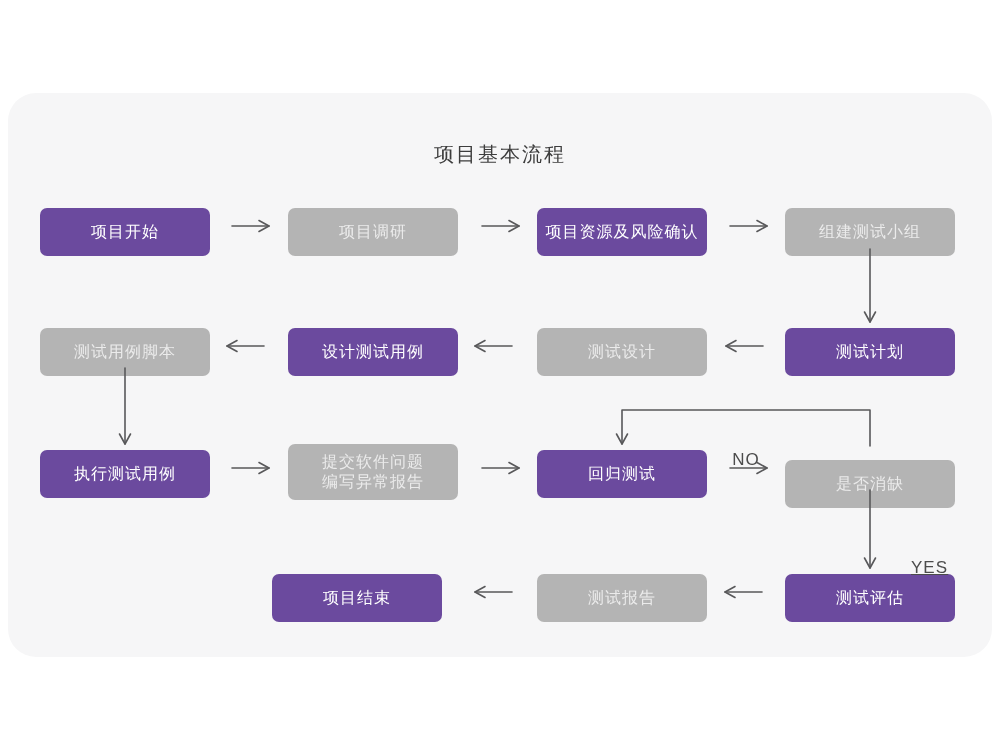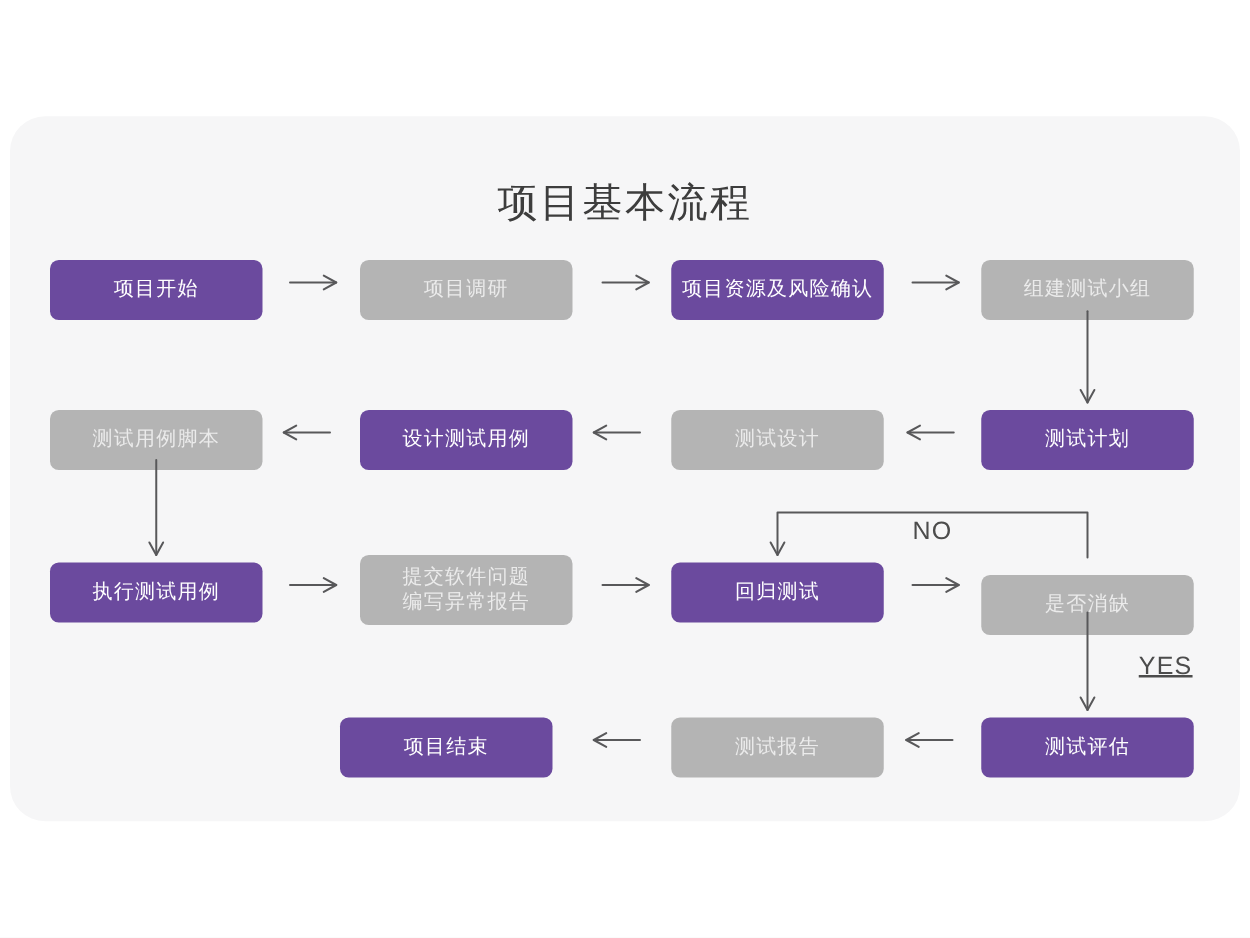--- a/index.html
+++ b/index.html
@@ -6,34 +6,34 @@
   body{
     width:1000px;height:750px;position:relative;background:#ffffff;
     font-family:"Liberation Sans","DejaVu Sans",sans-serif;overflow:hidden;
   }
   .card{
     position:absolute;left:8px;top:93px;width:984px;height:564px;
     background:var(--card-bg,#f6f6f7);border-radius:28px;
   }
   .diagram-title{
     position:absolute;left:0;top:141px;width:1000px;text-align:center;
-    font-size:32px;font-weight:500;color:var(--title-text,#3d3d3d);letter-spacing:2px;
+    font-size:20px;font-weight:500;color:var(--title-text,#3d3d3d);letter-spacing:2px;
   }
   .node{
     position:absolute;width:170px;height:48px;border-radius:7px;
     display:flex;align-items:center;justify-content:center;flex-direction:column;
     font-size:16px;letter-spacing:1px;line-height:1.25;text-align:center;
   }
   .node.purple{background:var(--purple,#6b4a9e);color:var(--node-text,#ffffff);}
   .node.gray{background:var(--gray,#b4b4b4);color:var(--gray-node-text,#ebebeb);}
   .node.tall{height:56px;}
   svg.flow-arrows{position:absolute;left:0;top:0;pointer-events:none;}
   .arrow-line{stroke:var(--arrow,#58585a);stroke-width:1.6;fill:none;stroke-linecap:round;stroke-linejoin:round;}
   .edge-label{
-    position:absolute;font-size:20px;color:var(--label-text,#4c4c4c);letter-spacing:1px;
+    position:absolute;font-size:17px;color:var(--label-text,#4c4c4c);letter-spacing:1px;margin-top:36px;
   }
   #label-no{left:706px;top:414px;width:80px;text-align:center;}
   #label-yes{left:911px;top:522px;text-decoration:underline;}
 </style>
 </head>
 <body style="--purple: #6b4a9e; --gray: #b4b4b4; --card-bg: #f6f6f7; --arrow: #58585a; --node-text: #ffffff; --gray-node-text: #ebebeb; --title-text: #3d3d3d; --label-text: #4c4c4c;">
 
 <div class="card"></div>
 
 <div class="diagram-title">项目基本流程</div>

